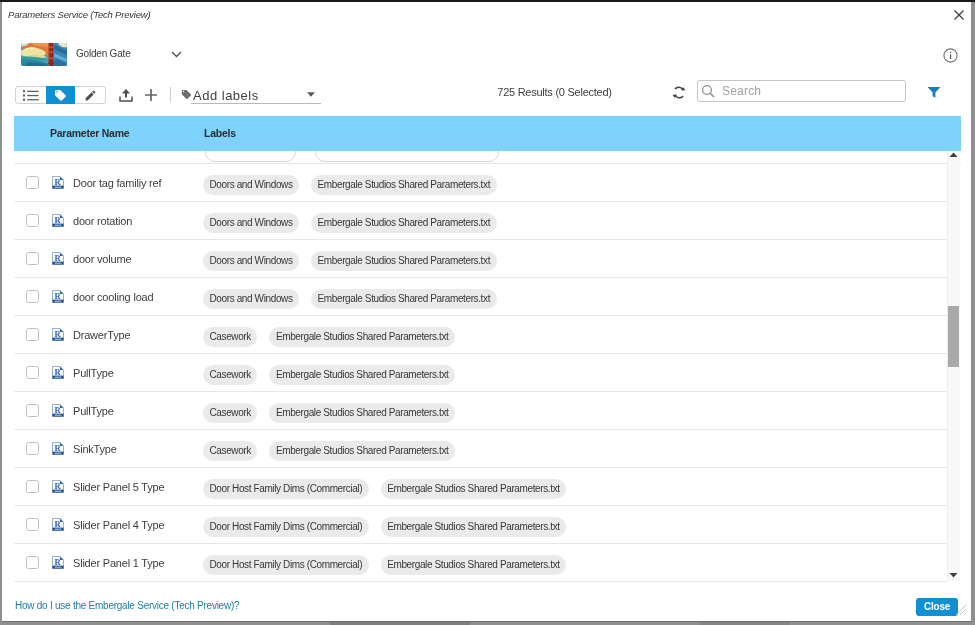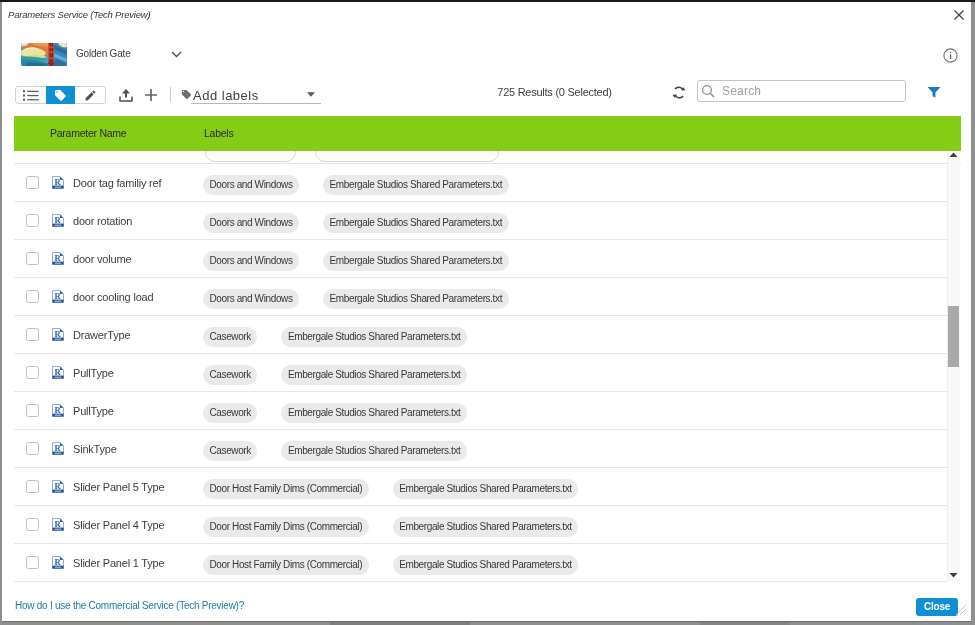--- a/index.html
+++ b/index.html
@@ -24,31 +24,31 @@
 #altext { left:193px; top:88px; font-size:13px; letter-spacing:0.5px; color:#3f3f3f; }
 #alline { left:191px; top:103px; width:130px; height:1px; background:#b8b8b8; }
 #alcaret { left:307px; top:92px; }
 #results { left:440px; top:86px; width:229px; text-align:center; font-size:11px; letter-spacing:-0.25px; color:#3d3d3d; }
 #refresh { left:672px; top:86px; }
 #search { left:697px; top:80px; width:209px; height:22px; border:1px solid #c5c5c5; border-radius:3px; background:#fff; }
 #mag { left:701px; top:84px; }
 #ph { left:722px; top:80px; height:22px; line-height:22px; font-size:12px; letter-spacing:0.2px; color:#a0a0a0; }
 #funnel { left:927px; top:87px; }
 #tbl { left:14px; top:116px; width:947px; height:465px; background:#fff; overflow:hidden; }
-#thead { position:absolute; left:0; top:0; width:947px; height:35px; background:#84cc16; font-weight:normal; font-size:10.5px; letter-spacing:-0.25px; color:#2d2d2d; }
+#thead { position:absolute; left:0; top:0; width:947px; height:35px; background:#7dd3fc; font-weight:bold; font-size:10.5px; letter-spacing:-0.25px; color:#2d2d2d; }
 #th1 { position:absolute; left:36px; top:0; line-height:35px; }
 #th2 { position:absolute; left:190px; top:0; line-height:35px; }
 #partial { position:absolute; left:0; top:35px; width:947px; height:12px; overflow:hidden; }
 .ppill { position:absolute; top:-9px; height:20px; border:1px solid #d8d8d8; background:#fdfdfd; border-radius:10px; }
 #psep { position:absolute; left:0; top:47px; width:947px; height:1px; background:#e6e6e6; }
 .row { position:absolute; left:14px; width:933px; height:38px; border-bottom:1px solid #e6e6e6; background:#fff; }
 .cb { position:absolute; left:12px; top:12px; width:13px; height:13px; border:1px solid #bcc2c7; border-radius:2.5px; background:#fdfefe; }
 .fic { position:absolute; left:38px; top:12px; width:12px; height:13px; }
 .pname { position:absolute; left:59px; top:0; line-height:38px; font-size:11px; letter-spacing:-0.2px; color:#3d3d3d; }
-.pills { position:absolute; left:189px; top:10.5px; display:flex; gap:24px; }
+.pills { position:absolute; left:189px; top:10.5px; display:flex; gap:12px; }
 .pill { display:inline-flex; align-items:center; height:20px; padding:0 6.5px; background:#eaeaea; border-radius:10px; font-size:10px; letter-spacing:-0.38px; color:#383838; white-space:nowrap; }
 #sbar { left:947px; top:151px; width:13px; height:430px; background:#f9f9f9; border-left:1px solid #ededed; }
 #sthumb { left:948px; top:306px; width:11px; height:61px; background:#a9a9a9; }
 #sup { left:949px; top:152px; }
 #sdown { left:949px; top:572px; }
 #link { left:15px; top:600px; font-size:10px; letter-spacing:-0.25px; color:#1d7ba1; }
 #closebtn { left:916px; top:598px; width:42px; height:17.5px; background:#0f90d2; border-radius:3px; color:#fff; font-weight:bold; font-size:10px; letter-spacing:-0.2px; text-align:center; line-height:17.5px; }
 #grip { left:952px; top:601px; }
 </style></head>
 <body>
@@ -377,21 +377,21 @@
     <svg width="9" height="6" viewBox="0 0 9 6">
       <polygon points="4.5,0.5 8.5,5 0.5,5" fill="#404040"></polygon>
     </svg>
   </div>
 <div class="abs" id="sdown">
     <svg width="9" height="6" viewBox="0 0 9 6">
       <polygon points="4.5,5.5 8.5,1 0.5,1" fill="#404040"></polygon>
     </svg>
   </div>
 
-<div class="abs" id="link">How do I use the Commercial Service (Tech Preview)?</div>
+<div class="abs" id="link">How do I use the Embergale Service (Tech Preview)?</div>
 <div class="abs" id="closebtn">Close</div>
 <div class="abs" style="left:330px; top:622px; width:140px; height:3px; background:#7e7e7e;"></div>
 <div class="abs" style="left:700px; top:622px; width:90px; height:3px; background:#858585;"></div>
 <div class="abs" id="grip">
     <svg width="15" height="15" viewBox="0 0 15 15">
       <g stroke="#c4c4c4" stroke-width="1">
         <path d="M14 4 L4 14"></path>
         <path d="M14 8 L8 14"></path>
         <path d="M14 12 L12 14"></path>
       </g>

